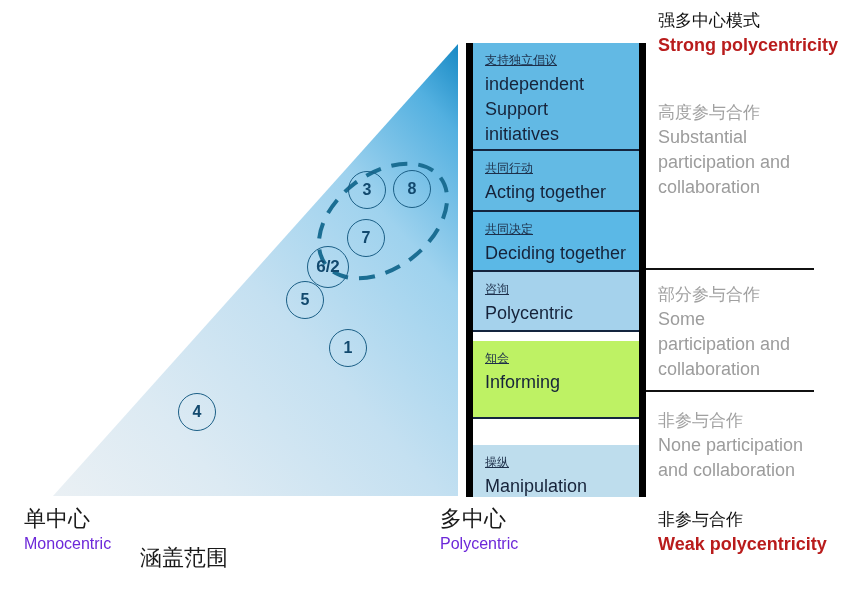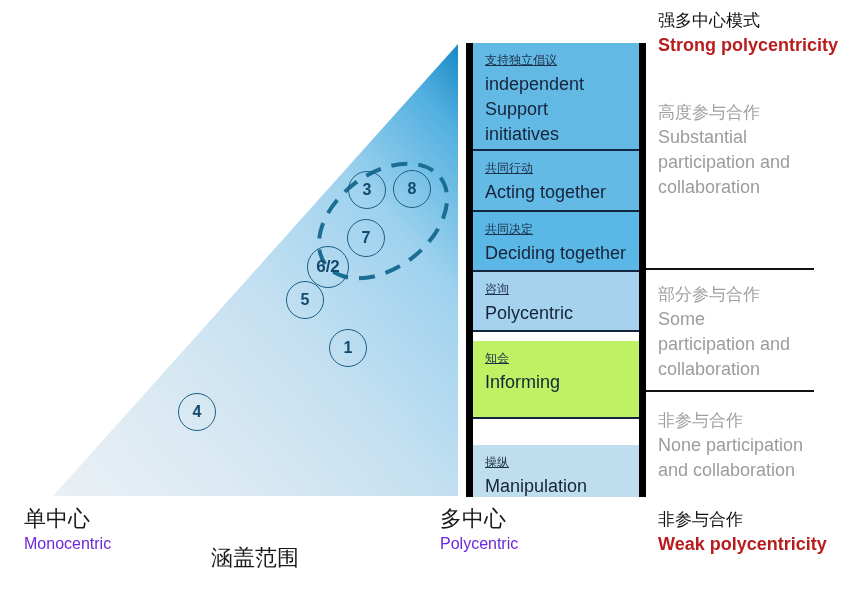--- a/index.html
+++ b/index.html
@@ -96,21 +96,21 @@
     font-size: 22px;
     line-height: 24px;
     color: #1a1a1a;
   }
   .axis-label .en {
     font-size: 16px;
     line-height: 25px;
     color: #6d28d9;
   }
   .axis-label.bold .en { font-weight: bold; }
-  .axis-label.center { text-align: center; }
+  .axis-label.center { }
 
   
   .case-circle {
     position: absolute;
     border: 1.6px solid #1b5f86;
     border-radius: 50%;
     color: #12496e;
     font-weight: bold;
     display: flex;
     align-items: center;

